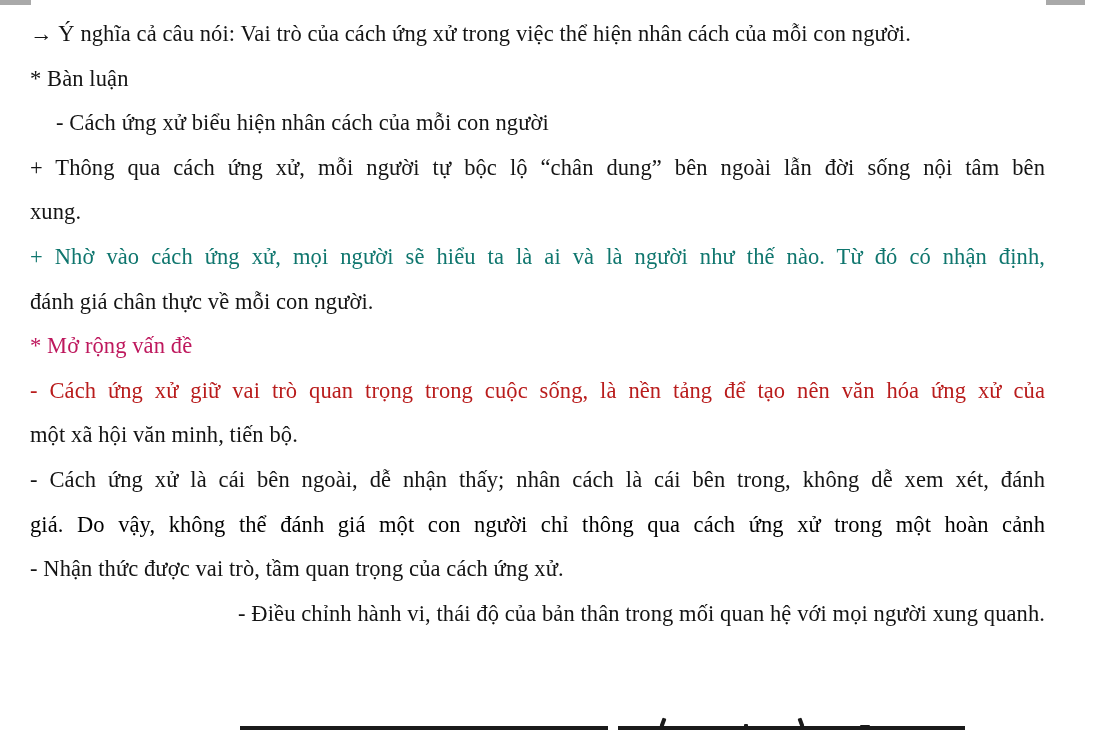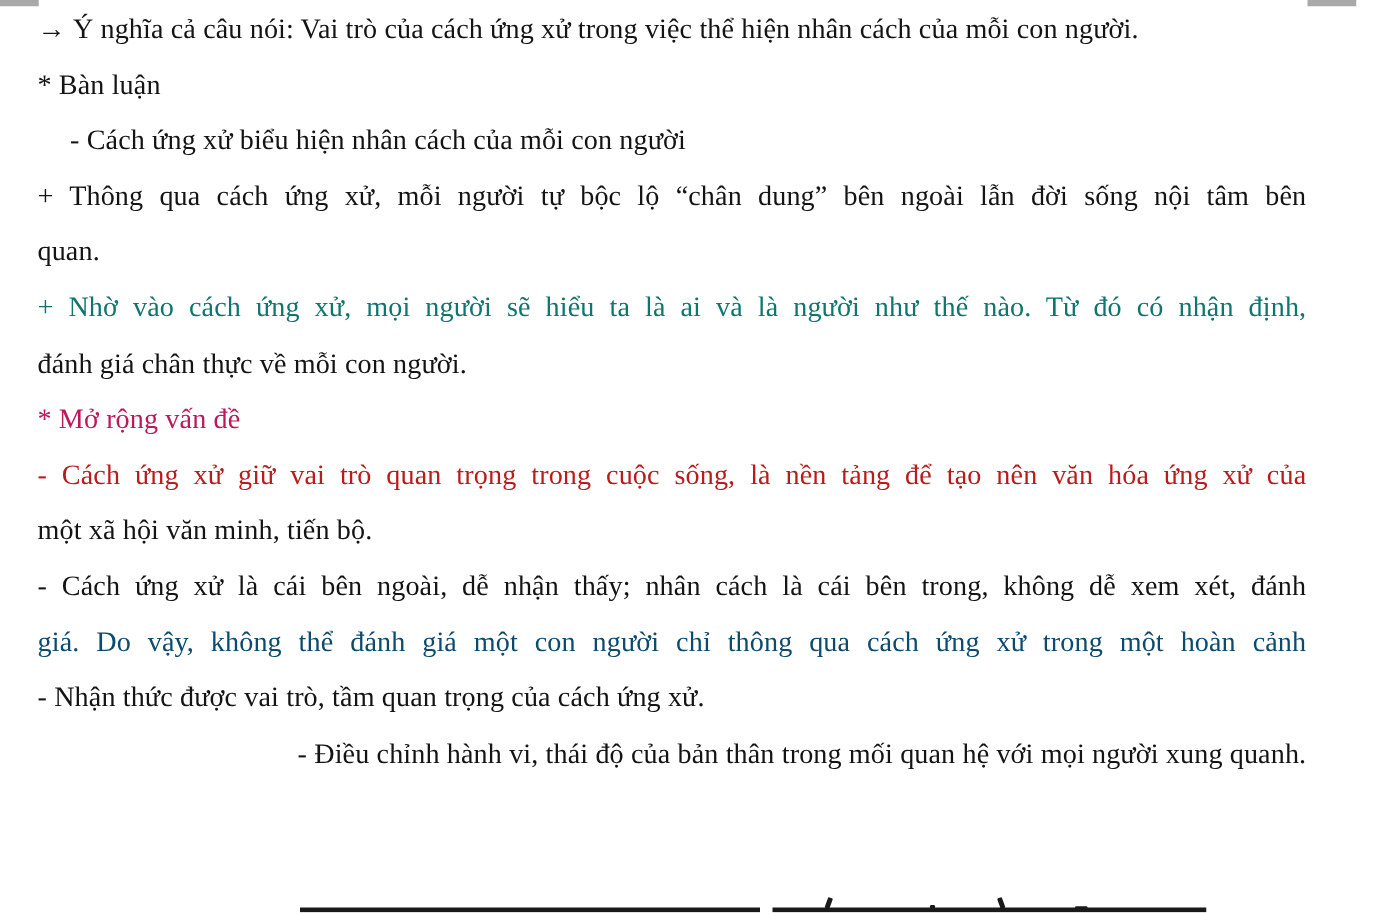--- a/index.html
+++ b/index.html
@@ -17,21 +17,21 @@
   }
   
   .chrome-frag {
     position: absolute;
     background: #a9a9a9;
   }
   
   .content {
     position: absolute;
     left: 30px;
-    top: 1px;
+    top: 12px;
     width: 1015px;
   }
   .line {
     height: 44.6px;
     line-height: 44.6px;
     font-size: 22.5px;
     color: #141414;
     white-space: nowrap;
     overflow: hidden;
     letter-spacing: 0.1px;
@@ -59,28 +59,28 @@
 <div class="screen" style="background: rgb(255, 255, 255);">
   <div id="chrome-layer">
       <div class="chrome-frag" style="left: 0px; top: 0px; width: 31px; height: 5px; background: rgb(169, 169, 169);"></div>
       <div class="chrome-frag" style="left: 1046px; top: 0px; width: 39px; height: 5px; background: rgb(169, 169, 169);"></div>
     </div>
   <div class="content" id="text-layer">
       <div class="line" style="color: rgb(20, 20, 20);">→ Ý nghĩa cả câu nói: Vai trò của cách ứng xử trong việc thể hiện nhân cách của mỗi con người.</div>
       <div class="line" style="color: rgb(20, 20, 20);">* Bàn luận</div>
       <div class="line" style="color: rgb(20, 20, 20); margin-left: 26px;">- Cách ứng xử biểu hiện nhân cách của mỗi con người</div>
       <div class="line j" style="color: rgb(20, 20, 20);">+ Thông qua cách ứng xử, mỗi người tự bộc lộ “chân dung” bên ngoài lẫn đời sống nội tâm bên</div>
-      <div class="line" style="color: rgb(20, 20, 20);">quan.</div>
+      <div class="line" style="color: rgb(20, 20, 20);">xung.</div>
       <div class="line j" style="color: #0f766e;">+ Nhờ vào cách ứng xử, mọi người sẽ hiểu ta là ai và là người như thế nào. Từ đó có nhận định,</div>
       <div class="line" style="color: rgb(20, 20, 20);">đánh giá chân thực về mỗi con người.</div>
       <div class="line" style="color: #be185d;">* Mở rộng vấn đề</div>
       <div class="line j" style="color: #b91c1c;">- Cách ứng xử giữ vai trò quan trọng trong cuộc sống, là nền tảng để tạo nên văn hóa ứng xử của</div>
       <div class="line" style="color: rgb(20, 20, 20);">một xã hội văn minh, tiến bộ.</div>
       <div class="line j" style="color: rgb(20, 20, 20);">- Cách ứng xử là cái bên ngoài, dễ nhận thấy; nhân cách là cái bên trong, không dễ xem xét, đánh</div>
-      <div class="line j" style="color: #0c4a6e;">giá. Do vậy, không thể đánh giá một con người chỉ thông qua cách ứng xử trong một hoàn cảnh</div>
+      <div class="line j" style="color: #000000;">giá. Do vậy, không thể đánh giá một con người chỉ thông qua cách ứng xử trong một hoàn cảnh</div>
       <div class="line" style="color: rgb(20, 20, 20);">- Nhận thức được vai trò, tầm quan trọng của cách ứng xử.</div>
       <div class="line" style="color: rgb(20, 20, 20); text-align: right;">- Điều chỉnh hành vi, thái độ của bản thân trong mối quan hệ với mọi người xung quanh.</div>
     </div>
   <div id="clipped-layer">
       <div class="clip-bar" style="left: 240px; top: 726px; width: 368px; height: 4px;"></div>
       <div class="clip-bar" style="left: 618px; top: 726px; width: 347px; height: 4px;"></div>
       <div class="clip-accent" style="left: 661px; top: 718px; width: 4px; height: 9px; transform: rotate(20deg);"></div>
       <div class="clip-accent" style="left: 744px; top: 724px; width: 4px; height: 4px; transform: rotate(0deg);"></div>
       <div class="clip-accent" style="left: 799px; top: 718px; width: 4px; height: 9px; transform: rotate(-20deg);"></div>
       <div class="clip-accent" style="left: 860px; top: 725px; width: 10px; height: 3px; transform: rotate(0deg);"></div>

